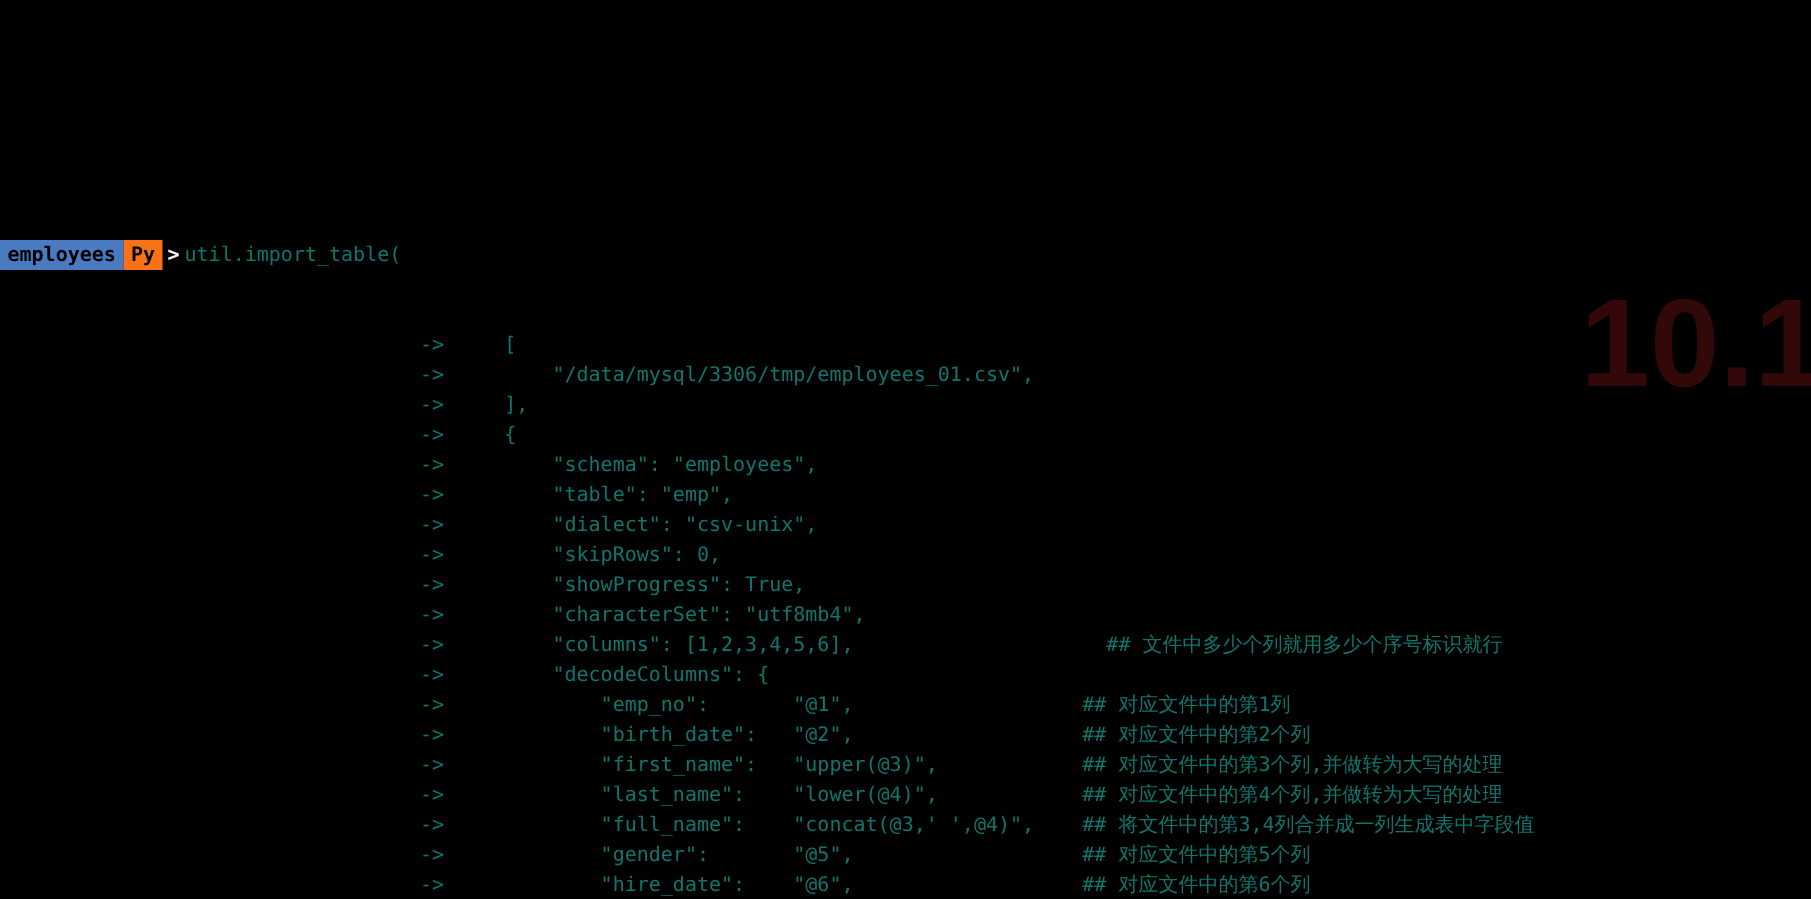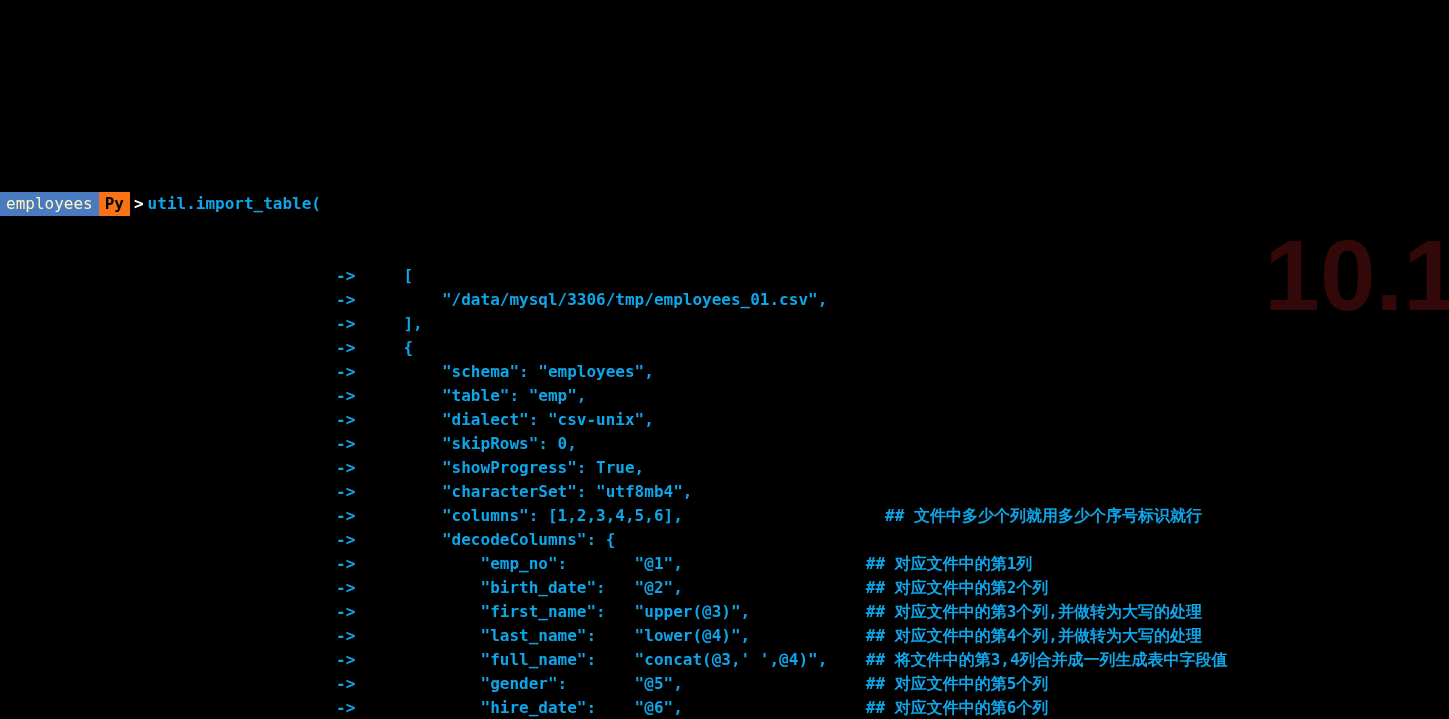--- a/index.html
+++ b/index.html
@@ -24,38 +24,38 @@
       align-items: flex-start;
     }
     .host-badge {
       background: #d4b740;
       color: #000000;
       padding: 0 6px;
       font-weight: bold;
     }
     .db-badge {
       background: #4a7ac0;
-      color: #fef9c3;
+      color: #000000;
       padding: 0 6px;
-      font-weight: normal;
+      font-weight: bold;
     }
     .py-badge {
       background: #f97316;
       color: #000000;
       padding: 0 6px;
       font-weight: bold;
     }
     .gt {
       color: #ffffff;
       padding: 0 4px;
       font-weight: bold;
     }
     .code {
-      color: #0ea5e9;
-      font-weight: bold;
+      color: #0f766e;
+      font-weight: normal;
     }
     .watermark {
       position: absolute;
       right: -10px;
       top: 200px;
       font-size: 100px;
       font-weight: bold;
       color: rgba(200, 30, 30, 0.25);
       pointer-events: none;
       z-index: 0;

